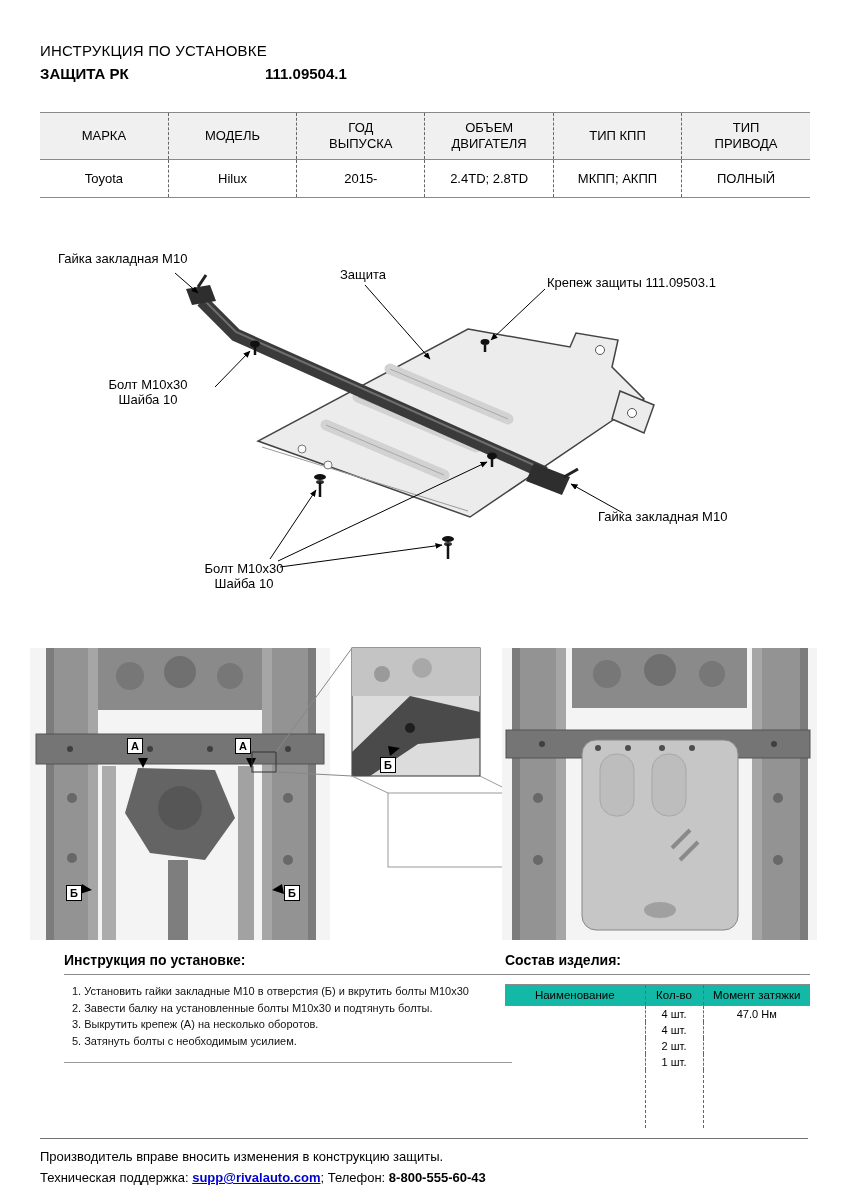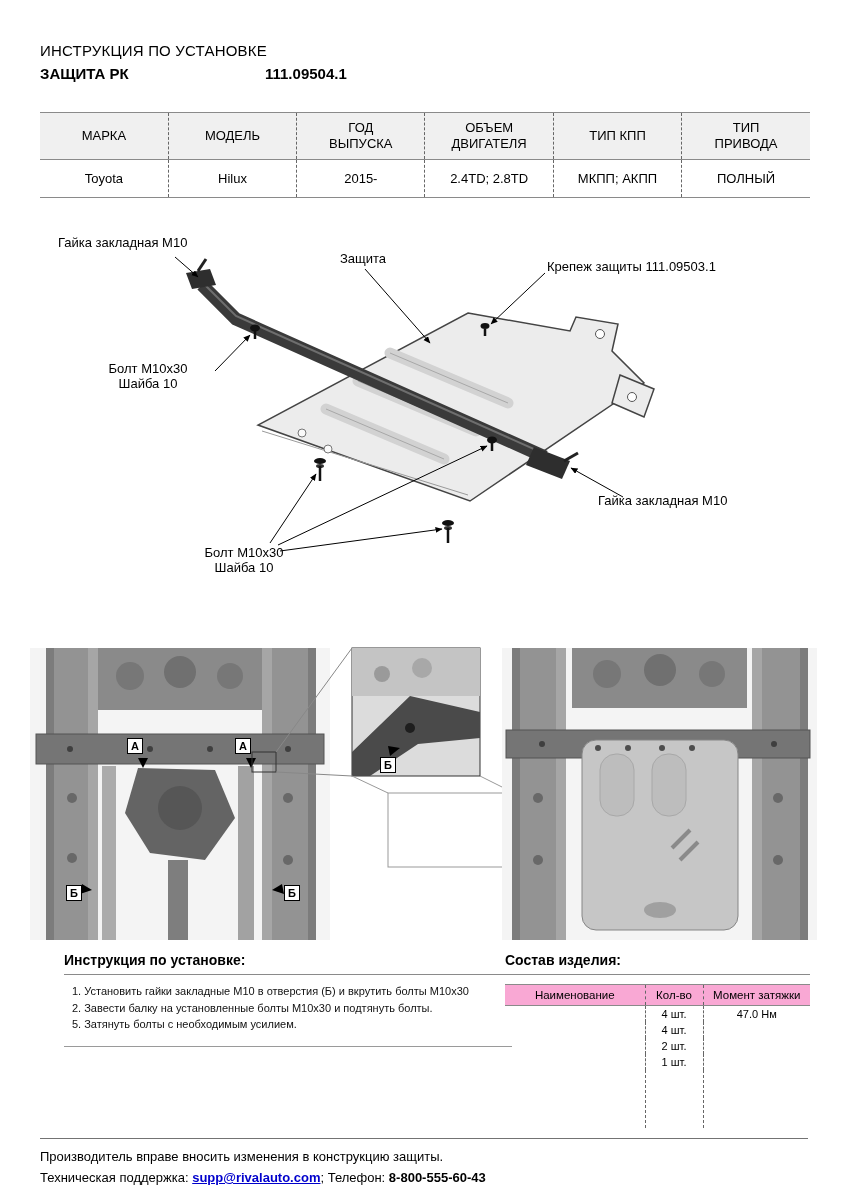--- a/index.html
+++ b/index.html
@@ -30,21 +30,21 @@
     text-align:center; vertical-align:middle; padding:7px 4px; line-height:16px;
   }
   .spec-table th span { display:inline-block; max-width:90px; }
   .spec-table td {
     font-size:13px; text-align:center; padding:11px 4px;
     border-bottom:1px solid #8a8a8a;
   }
   .spec-table th + th, .spec-table td + td { border-left:1px dashed #666; }
 
   
-  .diagram { position:absolute; left:40px; top:225px; width:770px; height:398px; }
+  .diagram { position:absolute; left:40px; top:241px; width:770px; height:398px; }
   .diagram svg { position:absolute; left:0; top:0; }
   .dlabel { position:absolute; font-size:13px; white-space:nowrap; z-index:2; }
   .dlabel.center { text-align:center; white-space:normal; }
 
   
   .photos { position:absolute; left:30px; top:645px; width:790px; height:300px; }
   .photos svg { position:absolute; left:0; top:0; }
   .marker {
     position:absolute; width:16px; height:16px; background:#fff; border:1px solid #000;
     font-size:11px; font-weight:bold; text-align:center; line-height:15px; z-index:3;
@@ -52,21 +52,21 @@
 
   
   .instructions { position:absolute; left:40px; top:952px; width:448px; border-bottom:1px solid #9a9a9a; padding-bottom:12px;margin-left:24px; }
   .sec-title { font-weight:bold; font-size:14px; padding-bottom:6px; border-bottom:1px solid #8a8a8a; }
   .steps { margin-top:9px; padding-left:8px; }
   .step { font-size:11px; line-height:14.5px; margin-bottom:2px; color:#111; }
 
   .composition { position:absolute; left:505px; top:952px; width:305px; }
   .comp-table { width:100%; border-collapse:collapse; table-layout:fixed; margin-top:9px; }
   .comp-table th {
-    background:#f9a8d4; font-weight:normal; font-size:11.5px;
+    background:#14b8a6; font-weight:normal; font-size:11.5px;
     border-top:1px solid #8a8a8a; border-bottom:1px solid #8a8a8a;
     padding:4px 3px; text-align:center;
   }
   .comp-table td { font-size:11px; padding:1px 4px; height:16px; }
   .comp-table th + th, .comp-table td + td { border-left:1px dashed #666; }
   .comp-table .c-name { text-align:left; }
   .comp-table .c-qty, .comp-table .c-torque { text-align:center; }
   .comp-table .filler td { height:58px; }
 
   
@@ -281,20 +281,21 @@
     <div class="marker" style="left:36px; top:240px;">Б</div>
     <div class="marker" style="left:254px; top:240px;">Б</div>
     <div class="marker" style="left:350px; top:112px;">Б</div>
   </div>
 
   <div class="instructions">
     <div class="sec-title">Инструкция по установке:</div>
     <div class="steps">
       <div class="step">1. Установить гайки закладные М10 в отверстия (Б) и вкрутить болты М10х30</div>
       <div class="step">2. Завести балку на установленные болты М10х30 и подтянуть болты.</div>
+      <div class="step">3. Выкрутить крепеж (А) на несколько оборотов.</div>
       <div class="step">5. Затянуть болты с необходимым усилием.</div>
     </div>
   </div>
 
   <div class="composition">
     <div class="sec-title">Состав изделия:</div>
     <table class="comp-table">
       <colgroup>
           <col style="width:140px">
           <col style="width:58px">

